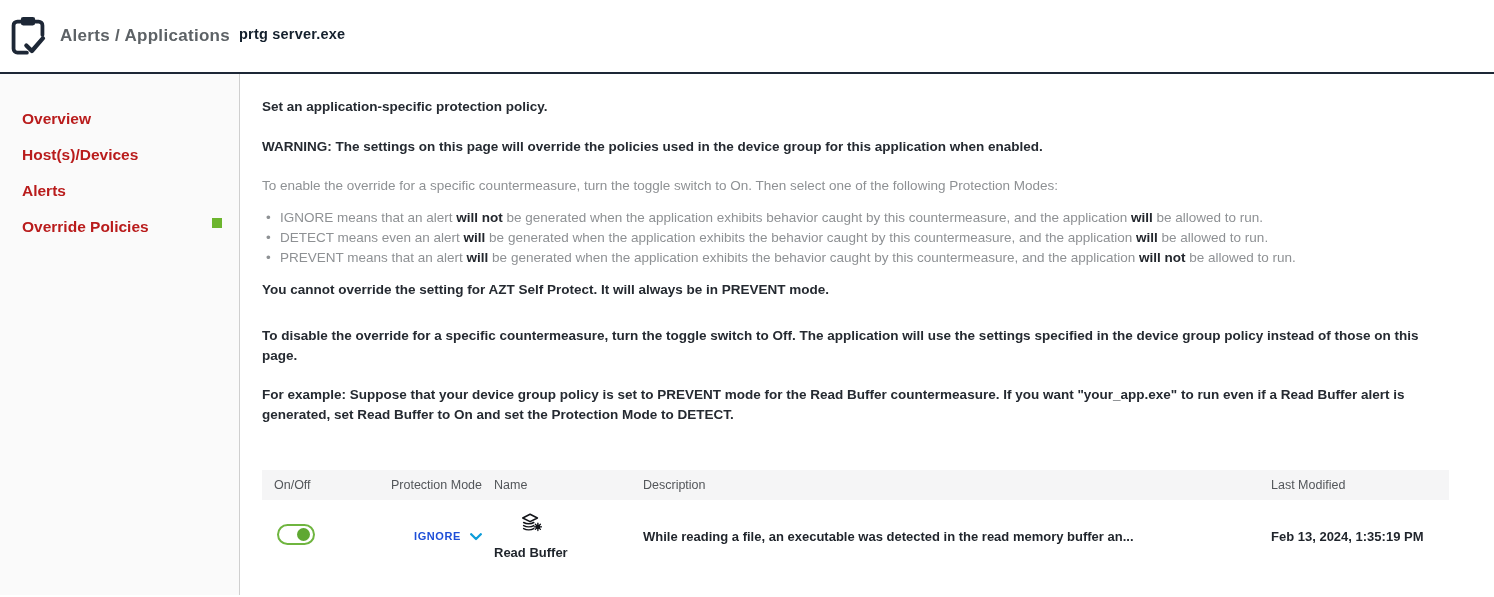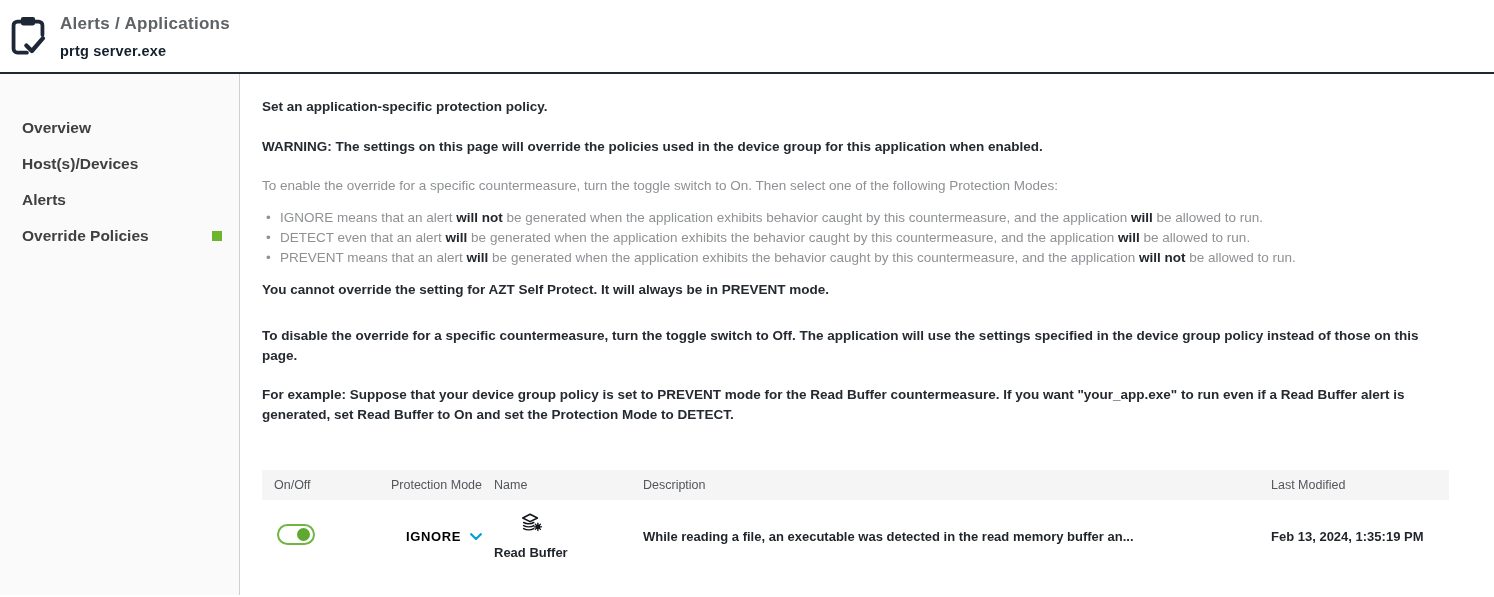--- a/index.html
+++ b/index.html
@@ -3,30 +3,30 @@
 <meta charset="utf-8">
 <style>
   * { margin: 0; padding: 0; box-sizing: border-box; }
   html, body { width: 1494px; height: 597px; background: #ffffff; overflow: hidden;
     font-family: "Liberation Sans", sans-serif; }
 
   
   .top-header { height: 74px; display: flex; align-items: center; padding-left: 10px;
     border-bottom: 2px solid #1d2736; background: #fff; }
   .top-header .hdr-icon { width: 36px; height: 40px; margin-right: 14px; flex: none; }
-  .hdr-text { display: flex; flex-direction: column; gap: 9px; }
+  .hdr-text { display: flex; flex-direction: row; gap: 9px; }
   .hdr-title { font-size: 17px; font-weight: bold; color: #5d6266; letter-spacing: .3px; }
   .hdr-sub { font-size: 14.5px; font-weight: bold; color: #14202d; letter-spacing: .2px; }
 
   
   .layout { display: flex; height: 521px; }
   .sidebar { width: 240px; flex: none; background: #fafafa; border-right: 1px solid #cfcfcf;
     padding-top: 36px; }
-  .side-item { height: 36px; display: flex; align-items: center; padding: 0 17px 0 22px;
-    font-size: 15.5px; font-weight: bold; color: #404040; cursor: pointer; }
+  .side-item { height: 36px; display: flex; align-items: flex-start; padding: 0 17px 0 22px;
+    font-size: 15.5px; font-weight: bold; color: #b91c1c; cursor: pointer; }
   .side-item .grow { flex: 1; }
   .active-square { width: 10px; height: 10px; background: #6cb52d; flex: none; }
 
   .main { flex: 1; padding: 23px 44px 0 22px; }
 
   
   .p-bold { font-size: 13.5px; font-weight: bold; color: #252a31; line-height: 20px; }
   .p-gray { font-size: 13.5px; color: #8e9194; line-height: 20px; }
   .mb20 { margin-bottom: 20px; }
   .mb19 { margin-bottom: 19px; }
@@ -54,21 +54,21 @@
 
   
   .toggle { width: 38px; height: 21px; border: 2px solid #6fb53f; border-radius: 11px;
     background: #fff; position: relative; cursor: pointer; display: inline-block; margin-left: 3px; }
   .toggle .knob { width: 13px; height: 13px; border-radius: 50%; background: #5fa832;
     position: absolute; top: 2px; left: 3px; transition: left .1s; }
   .toggle.on .knob { left: 18px; }
 
   
   .mode-dd { display: inline-flex; align-items: center; gap: 9px; cursor: pointer; }
-  .mode-dd .mode-label { font-size: 13px; font-weight: bold; color: #000000; letter-spacing: .6px; }
+  .mode-dd .mode-label { font-size: 11px; font-weight: bold; color: #1d4ed8; letter-spacing: .6px; }
 
   .name-wrap { display: inline-flex; align-items: center; gap: 11px; flex-direction: column; }
   .rb-icon { width: 22px; height: 22px; flex: none; }
 </style>
 </head>
 <body>
 
 <div class="top-header">
   <span class="hdr-icon">
     <svg viewBox="0 0 32 36" width="36" height="40">
@@ -102,21 +102,21 @@
     </div>
   </div>
 
   <div class="main">
     <p class="p-bold mb20">Set an application-specific protection policy.</p>
     <p class="p-bold mb19">WARNING: The settings on this page will override the policies used in the device group for this application when enabled.</p>
     <p class="p-gray mb12">To enable the override for a specific countermeasure, turn the toggle switch to On. Then select one of the following Protection Modes:</p>
 
     <ul class="bullets mb24">
       <li><span>IGNORE means that an alert </span><b>will not</b><span> be generated when the application exhibits behavior caught by this countermeasure, and the application </span><b>will</b><span> be allowed to run.</span></li>
-      <li><span>DETECT even that an alert </span><b>will</b><span> be generated when the application exhibits the behavior caught by this countermeasure, and the application </span><b>will</b><span> be allowed to run.</span></li>
+      <li><span>DETECT means even an alert </span><b>will</b><span> be generated when the application exhibits the behavior caught by this countermeasure, and the application </span><b>will</b><span> be allowed to run.</span></li>
       <li><span>PREVENT means that an alert </span><b>will</b><span> be generated when the application exhibits the behavior caught by this countermeasure, and the application </span><b>will not</b><span> be allowed to run.</span></li>
     </ul>
 
     <p class="p-bold mb26">You cannot override the setting for AZT Self Protect. It will always be in PREVENT mode.</p>
     <p class="p-bold mb19">To disable the override for a specific countermeasure, turn the toggle switch to Off. The application will use the settings specified in the device group policy instead of those on this page.</p>
     <p class="p-bold mb45">For example: Suppose that your device group policy is set to PREVENT mode for the Read Buffer countermeasure. If you want "your_app.exe" to run even if a Read Buffer alert is generated, set Read Buffer to On and set the Protection Mode to DETECT.</p>
 
     <div class="tbl">
       <div class="tbl-head">
         <div class="cell c1">On/Off</div>

